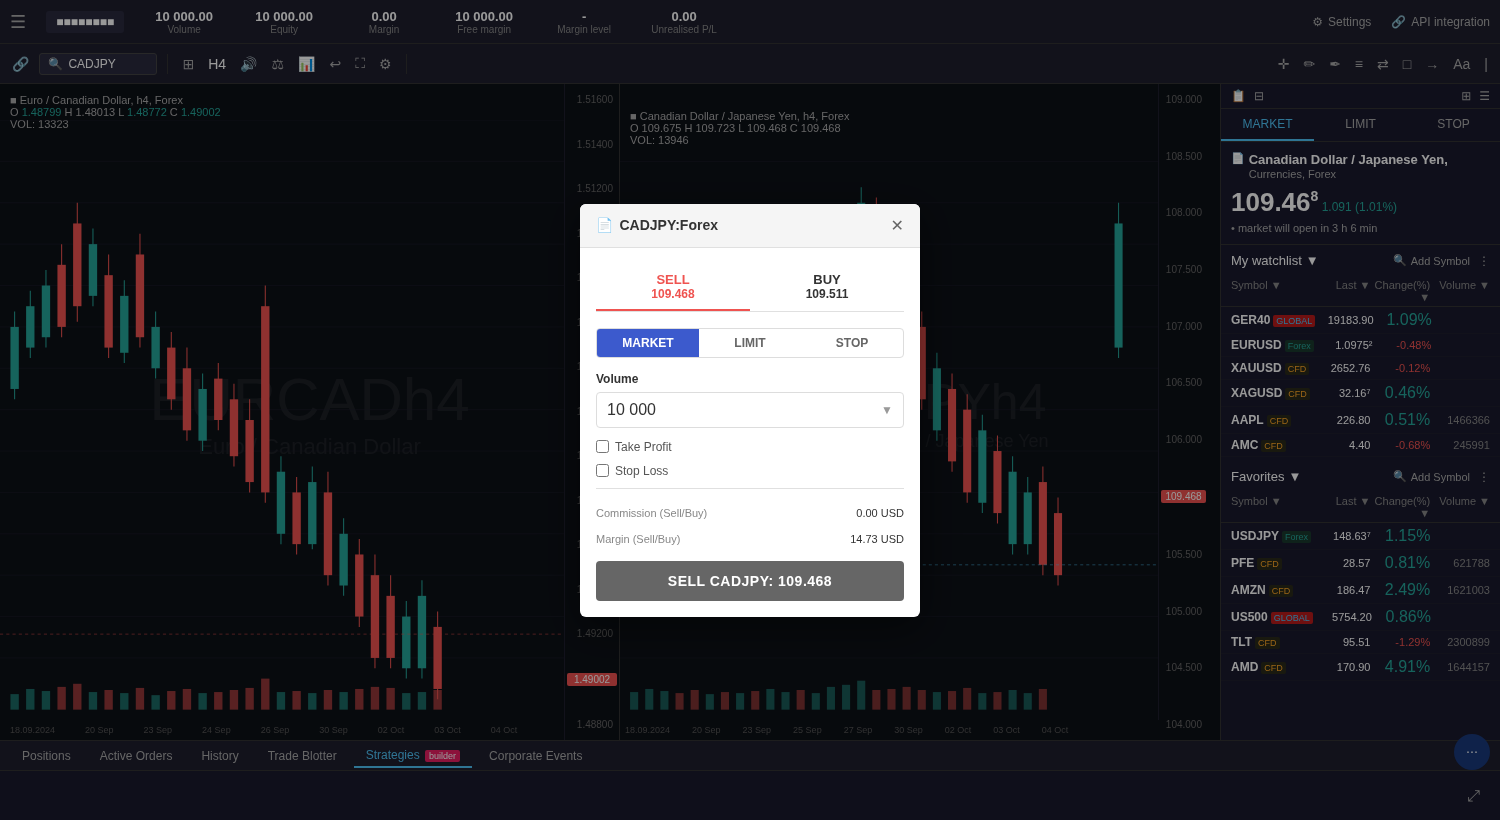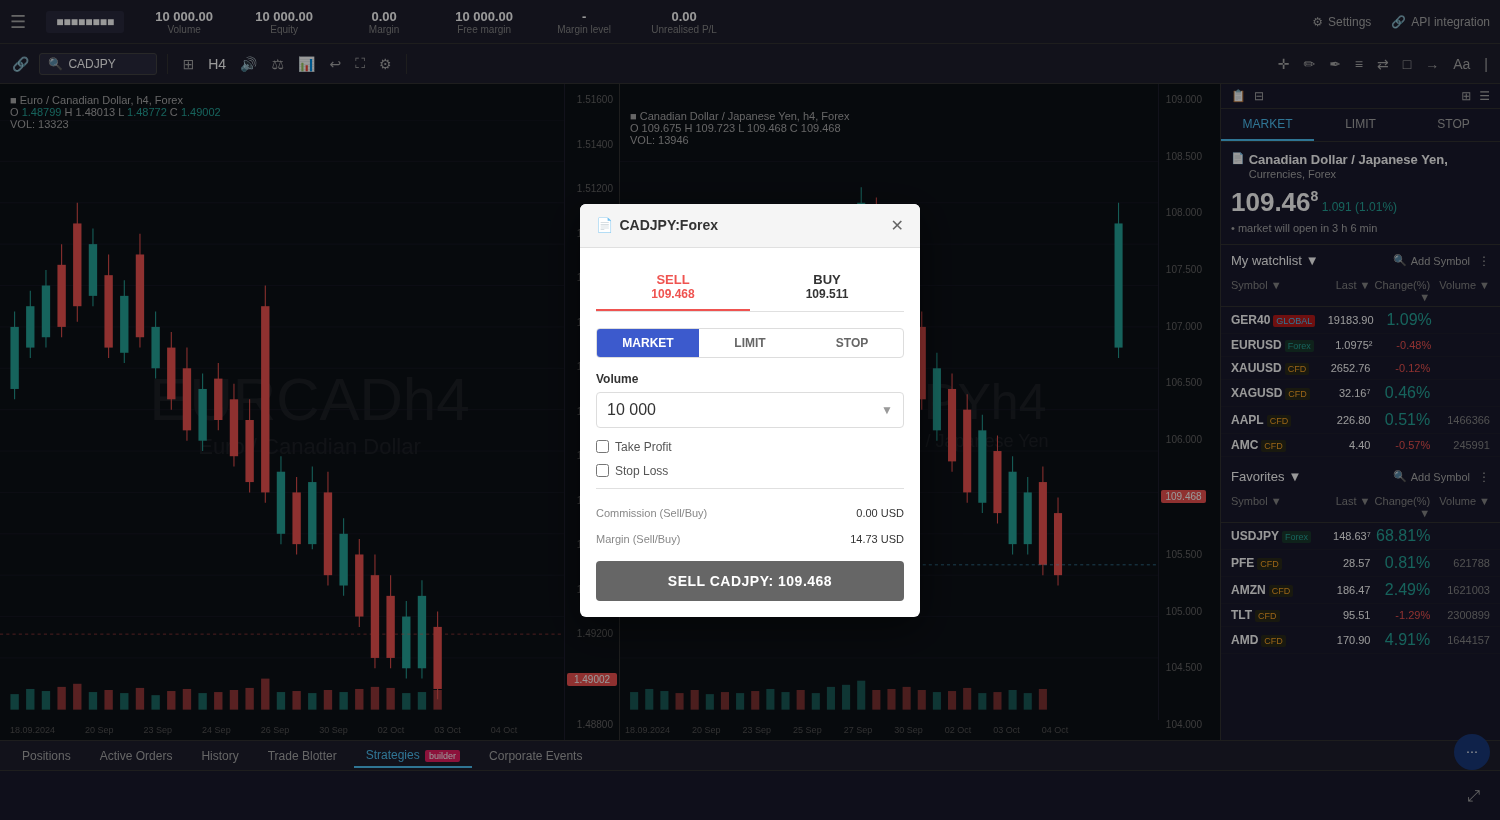--- a/index.html
+++ b/index.html
@@ -603,21 +603,21 @@
       </div>
       <div class="watchlist-row">
         <div class="col-symbol"><span class="symbol-name">AAPL</span><span class="symbol-badge badge-cfd">CFD</span></div>
         <div class="last-price">226.80</div>
         <div class="change-pos">0.51%</div>
         <div class="volume">1466366</div>
       </div>
       <div class="watchlist-row">
         <div class="col-symbol"><span class="symbol-name">AMC</span><span class="symbol-badge badge-cfd">CFD</span></div>
         <div class="last-price">4.40</div>
-        <div class="change-neg">-0.57%</div>
+        <div class="change-neg">-0.68%</div>
         <div class="volume">245991</div>
       </div>
 
       <div class="watchlist-header" style="margin-top:4px;">
         <div class="watchlist-title">
           <span>Favorites</span>
           <span>▼</span>
         </div>
         <div class="watchlist-actions">
           <div class="add-symbol-btn">
@@ -629,34 +629,40 @@
       </div>
       <div class="table-header">
         <span class="col-symbol">Symbol ▼</span>
         <span class="col-last">Last ▼</span>
         <span class="col-change">Change(%) ▼</span>
         <span class="col-volume">Volume ▼</span>
       </div>
       <div class="watchlist-row">
         <div class="col-symbol"><span class="symbol-name">USDJPY</span><span class="symbol-badge badge-forex">Forex</span></div>
         <div class="last-price">148.63⁷</div>
-        <div class="change-pos">68.81%</div>
+        <div class="change-pos">1.15%</div>
         <div class="volume"></div>
       </div>
       <div class="watchlist-row">
         <div class="col-symbol"><span class="symbol-name">PFE</span><span class="symbol-badge badge-cfd">CFD</span></div>
         <div class="last-price">28.57</div>
         <div class="change-pos">0.81%</div>
         <div class="volume">621788</div>
       </div>
       <div class="watchlist-row">
         <div class="col-symbol"><span class="symbol-name">AMZN</span><span class="symbol-badge badge-cfd">CFD</span></div>
         <div class="last-price">186.47</div>
         <div class="change-pos">2.49%</div>
         <div class="volume">1621003</div>
+      </div>
+      <div class="watchlist-row">
+        <div class="col-symbol"><span class="symbol-name">US500</span><span class="symbol-badge badge-global">GLOBAL</span></div>
+        <div class="last-price">5754.20</div>
+        <div class="change-pos">0.86%</div>
+        <div class="volume"></div>
       </div>
       <div class="watchlist-row">
         <div class="col-symbol"><span class="symbol-name">TLT</span><span class="symbol-badge badge-cfd">CFD</span></div>
         <div class="last-price">95.51</div>
         <div class="change-neg">-1.29%</div>
         <div class="volume">2300899</div>
       </div>
       <div class="watchlist-row">
         <div class="col-symbol"><span class="symbol-name">AMD</span><span class="symbol-badge badge-cfd">CFD</span></div>
         <div class="last-price">170.90</div>

